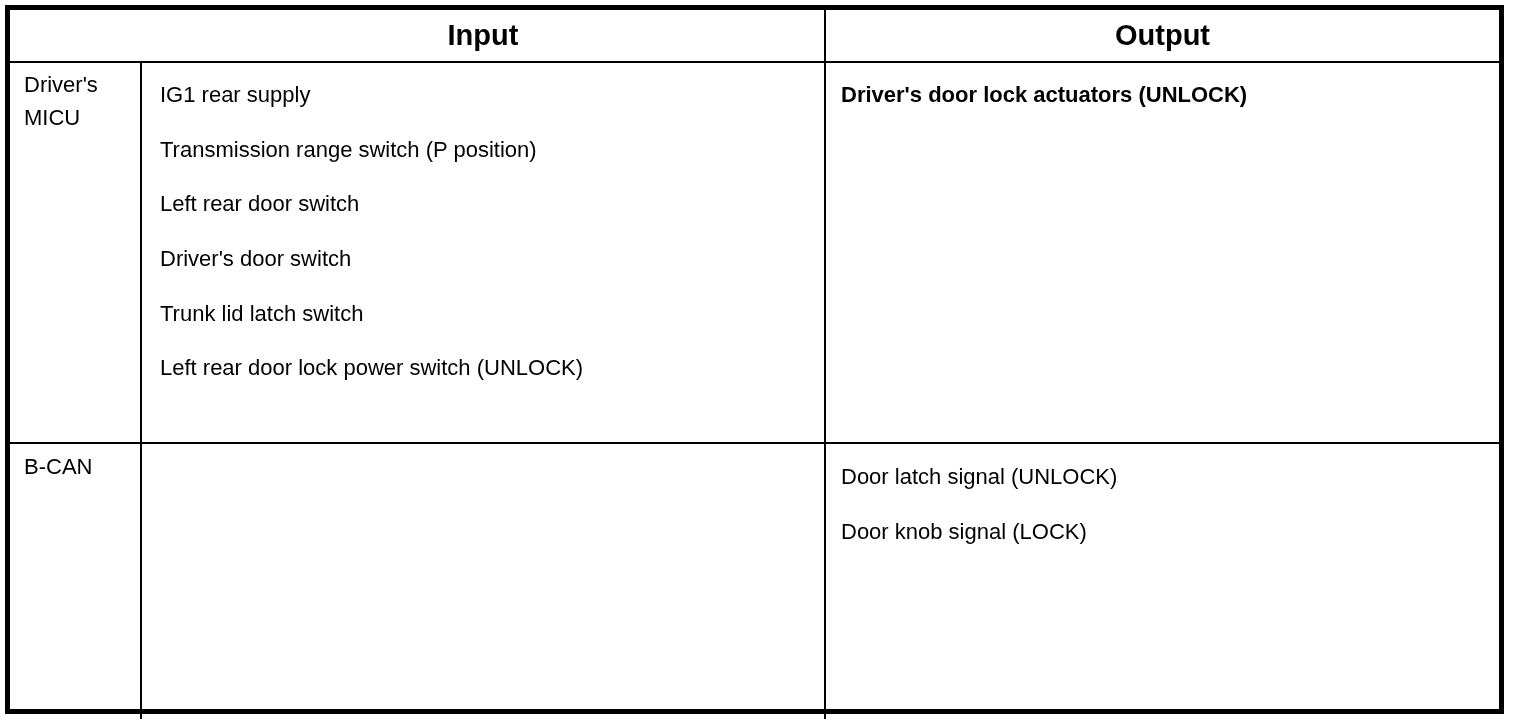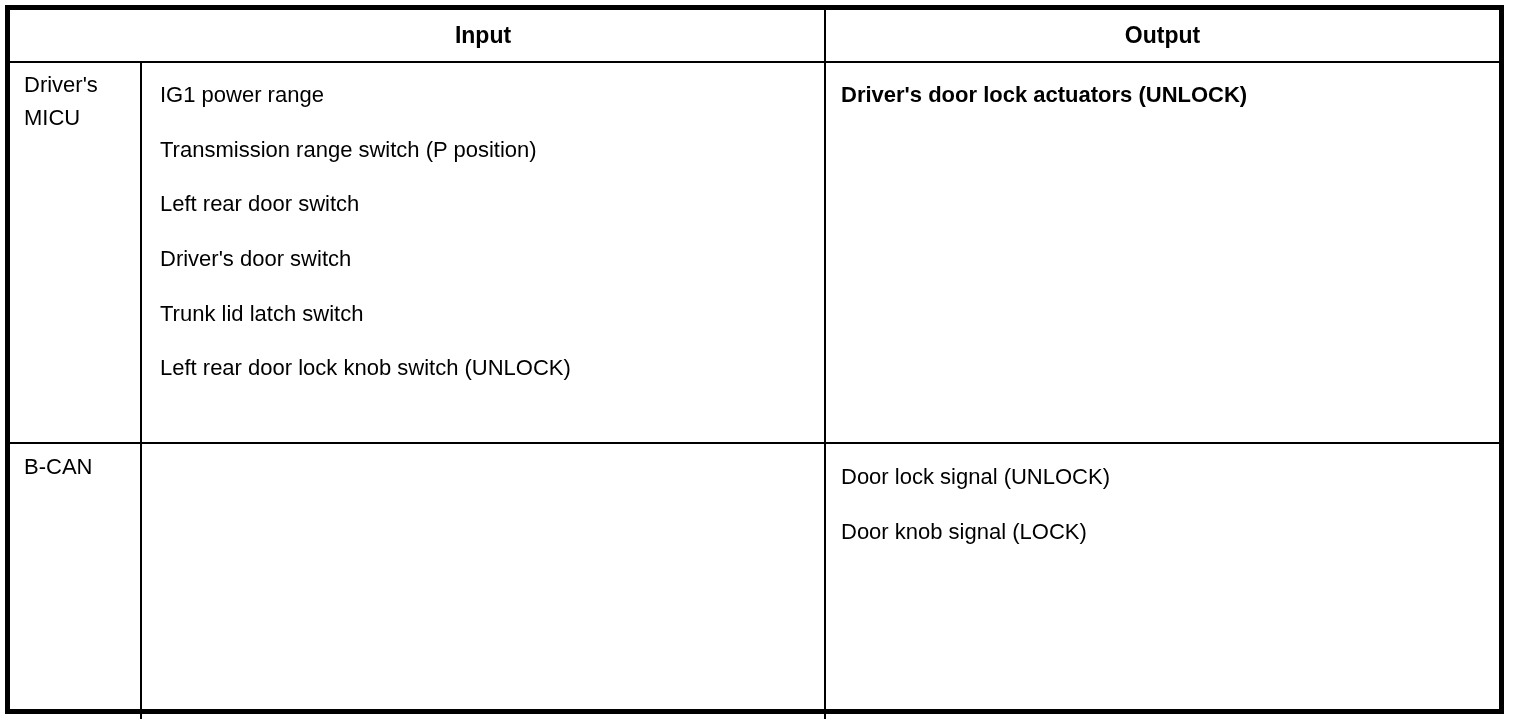--- a/index.html
+++ b/index.html
@@ -60,21 +60,21 @@
     width: 1489px;
     height: 2px;
     background: #000000;
   }
   .hrule-header { top: 51px; }   
   .hrule-row1   { top: 432px; }  
 
   
   .col-header {
     position: absolute;
-    font-size: 23px;
+    font-size: 29px;
     font-weight: bold;
     line-height: 51px;
     text-align: center;
     white-space: nowrap;
   }
   .col-header-input  { left: 132px; top: 0px; width: 682px; }
   .col-header-output { left: 816px; top: 0px; width: 673px; }
 
   
   .cell {
@@ -121,36 +121,36 @@
 
     <div class="col-header col-header-input">Input</div>
     <div class="col-header col-header-output">Output</div>
 
     <div class="cell cell-system-1">
       <div class="cell-line">Driver's</div>
       <div class="cell-line">MICU</div>
     </div>
 
     <div class="cell cell-input-1">
-      <div class="cell-line">IG1 power range</div>
+      <div class="cell-line">IG1 rear supply</div>
       <div class="cell-line">Transmission range switch (P position)</div>
       <div class="cell-line">Left rear door switch</div>
       <div class="cell-line">Driver's door switch</div>
       <div class="cell-line">Trunk lid latch switch</div>
-      <div class="cell-line">Left rear door lock knob switch (UNLOCK)</div>
+      <div class="cell-line">Left rear door lock power switch (UNLOCK)</div>
     </div>
 
     <div class="cell cell-output-1">
       <div class="cell-line">Driver's door lock actuators (UNLOCK)</div>
     </div>
 
     <div class="cell cell-system-2">
       <div class="cell-line">B-CAN</div>
     </div>
 
 
     <div class="cell cell-output-2">
-      <div class="cell-line">Door lock signal (UNLOCK)</div>
+      <div class="cell-line">Door latch signal (UNLOCK)</div>
       <div class="cell-line">Door knob signal (LOCK)</div>
     </div>
 
   </div>
 </div>
 
 </body></html>

